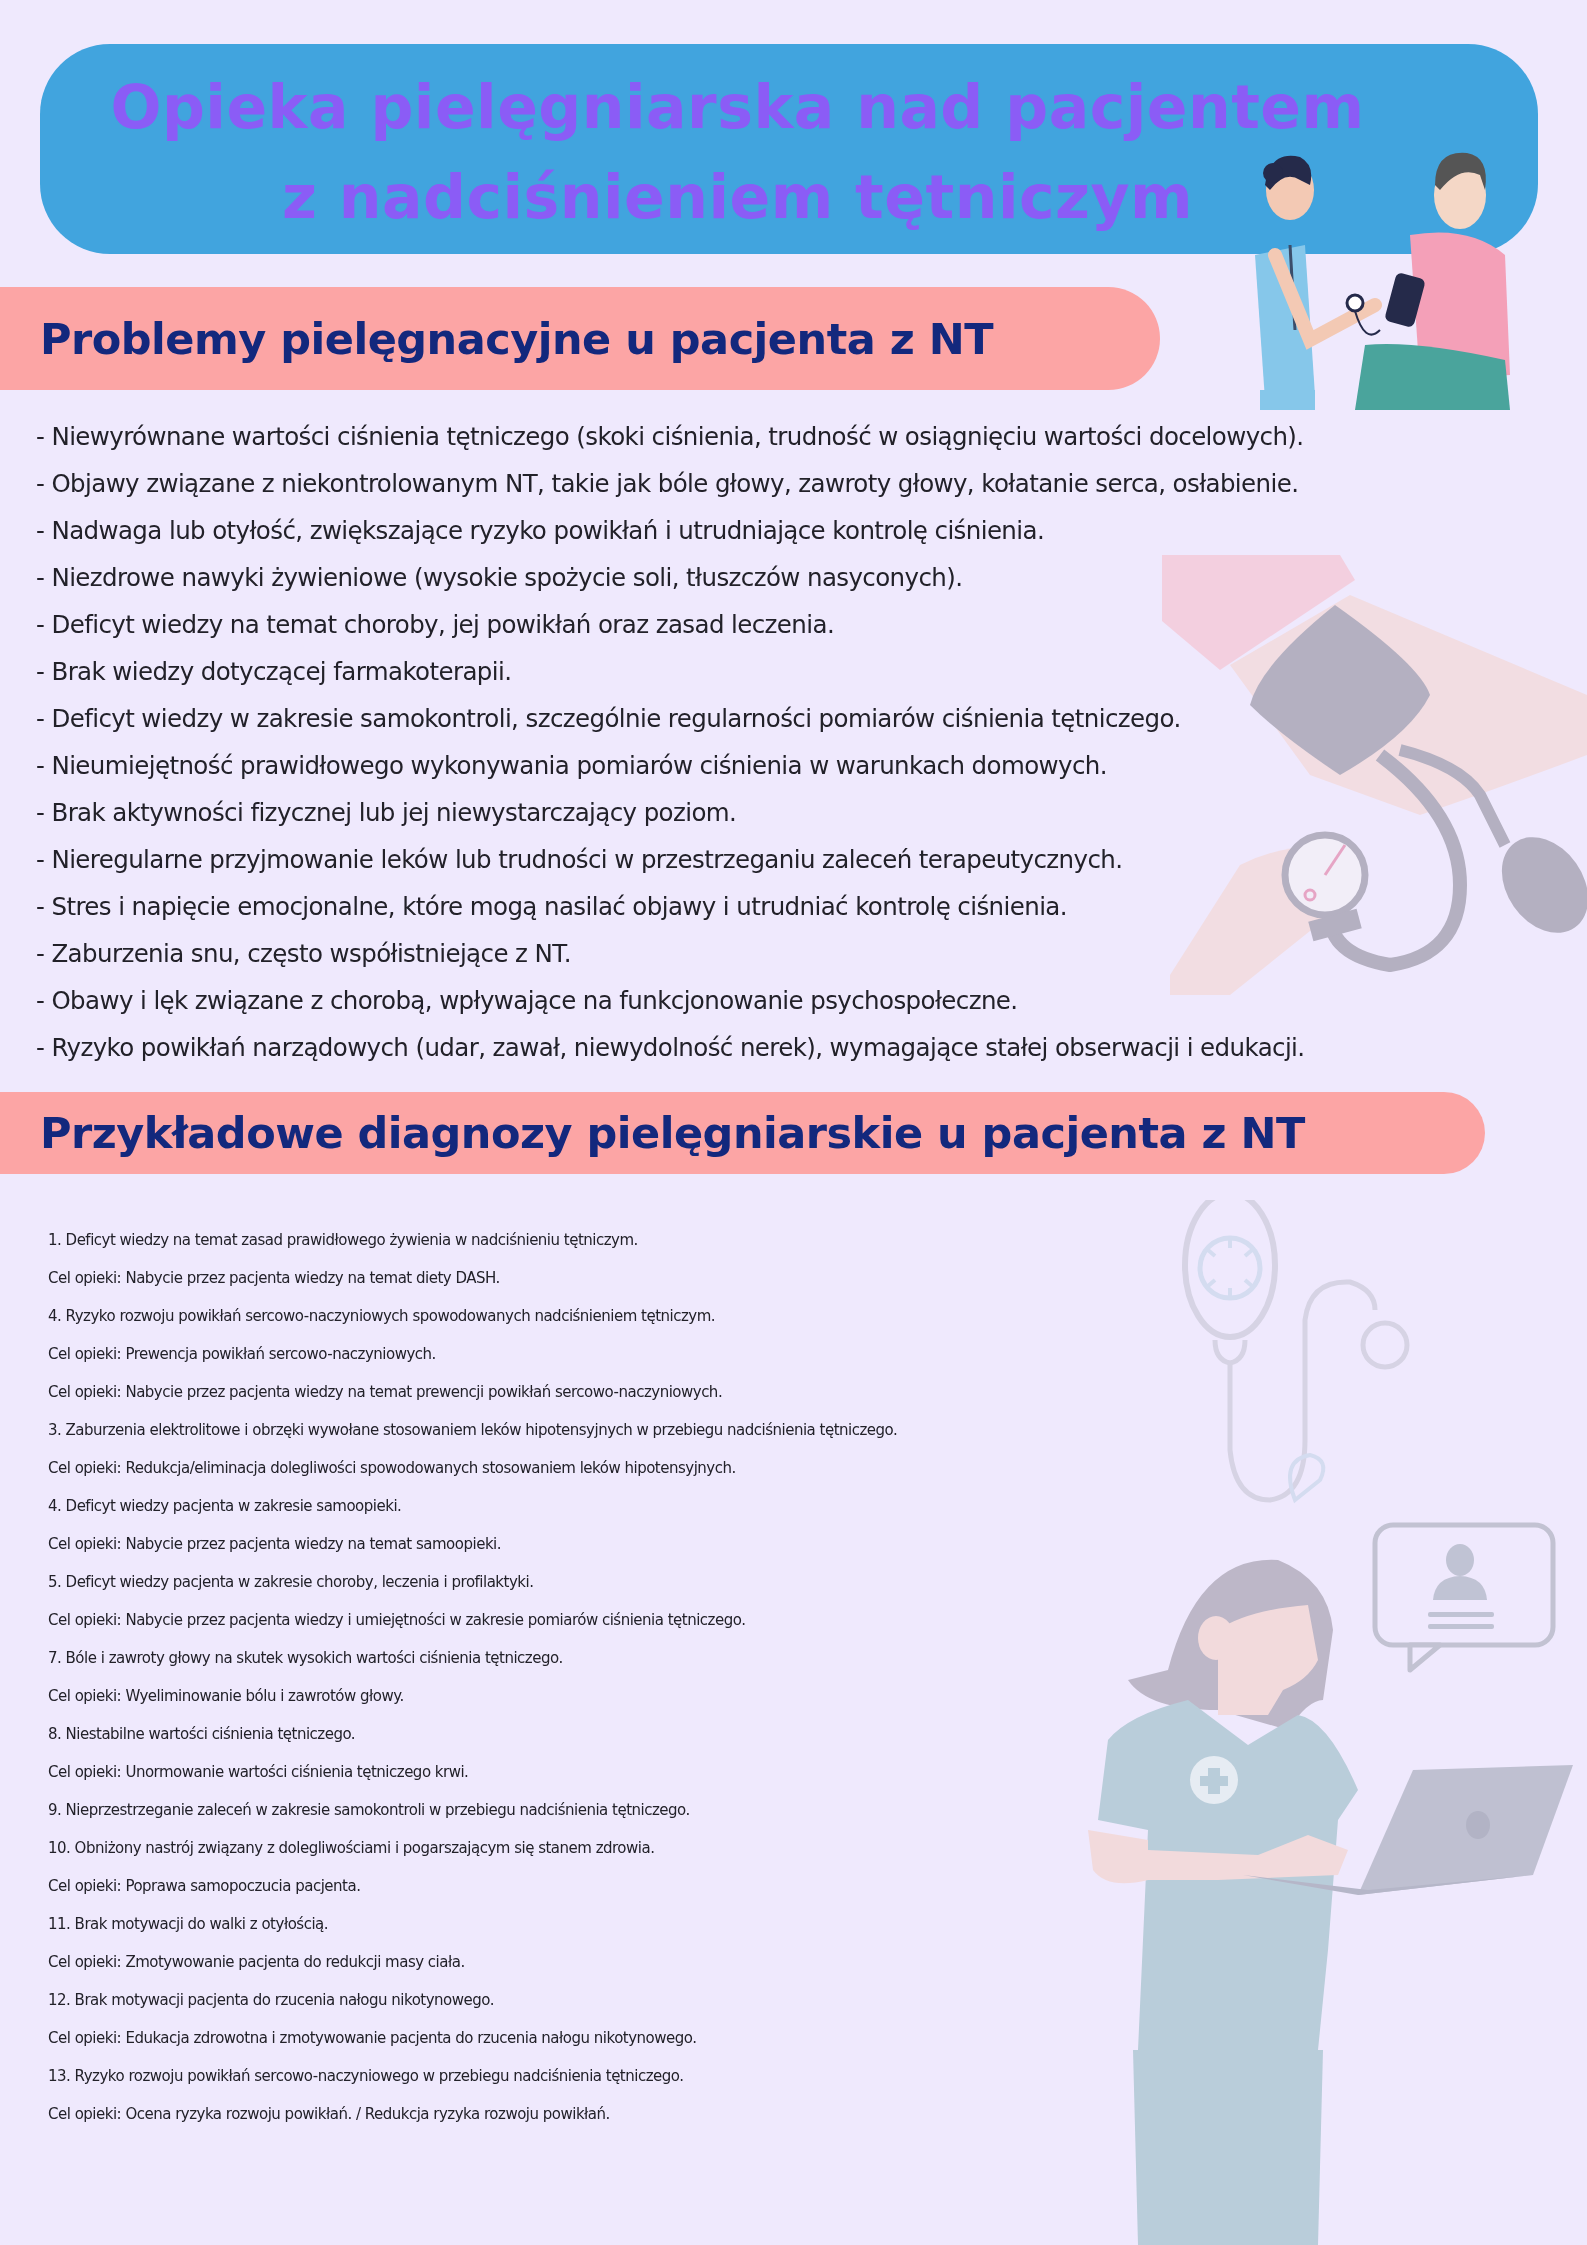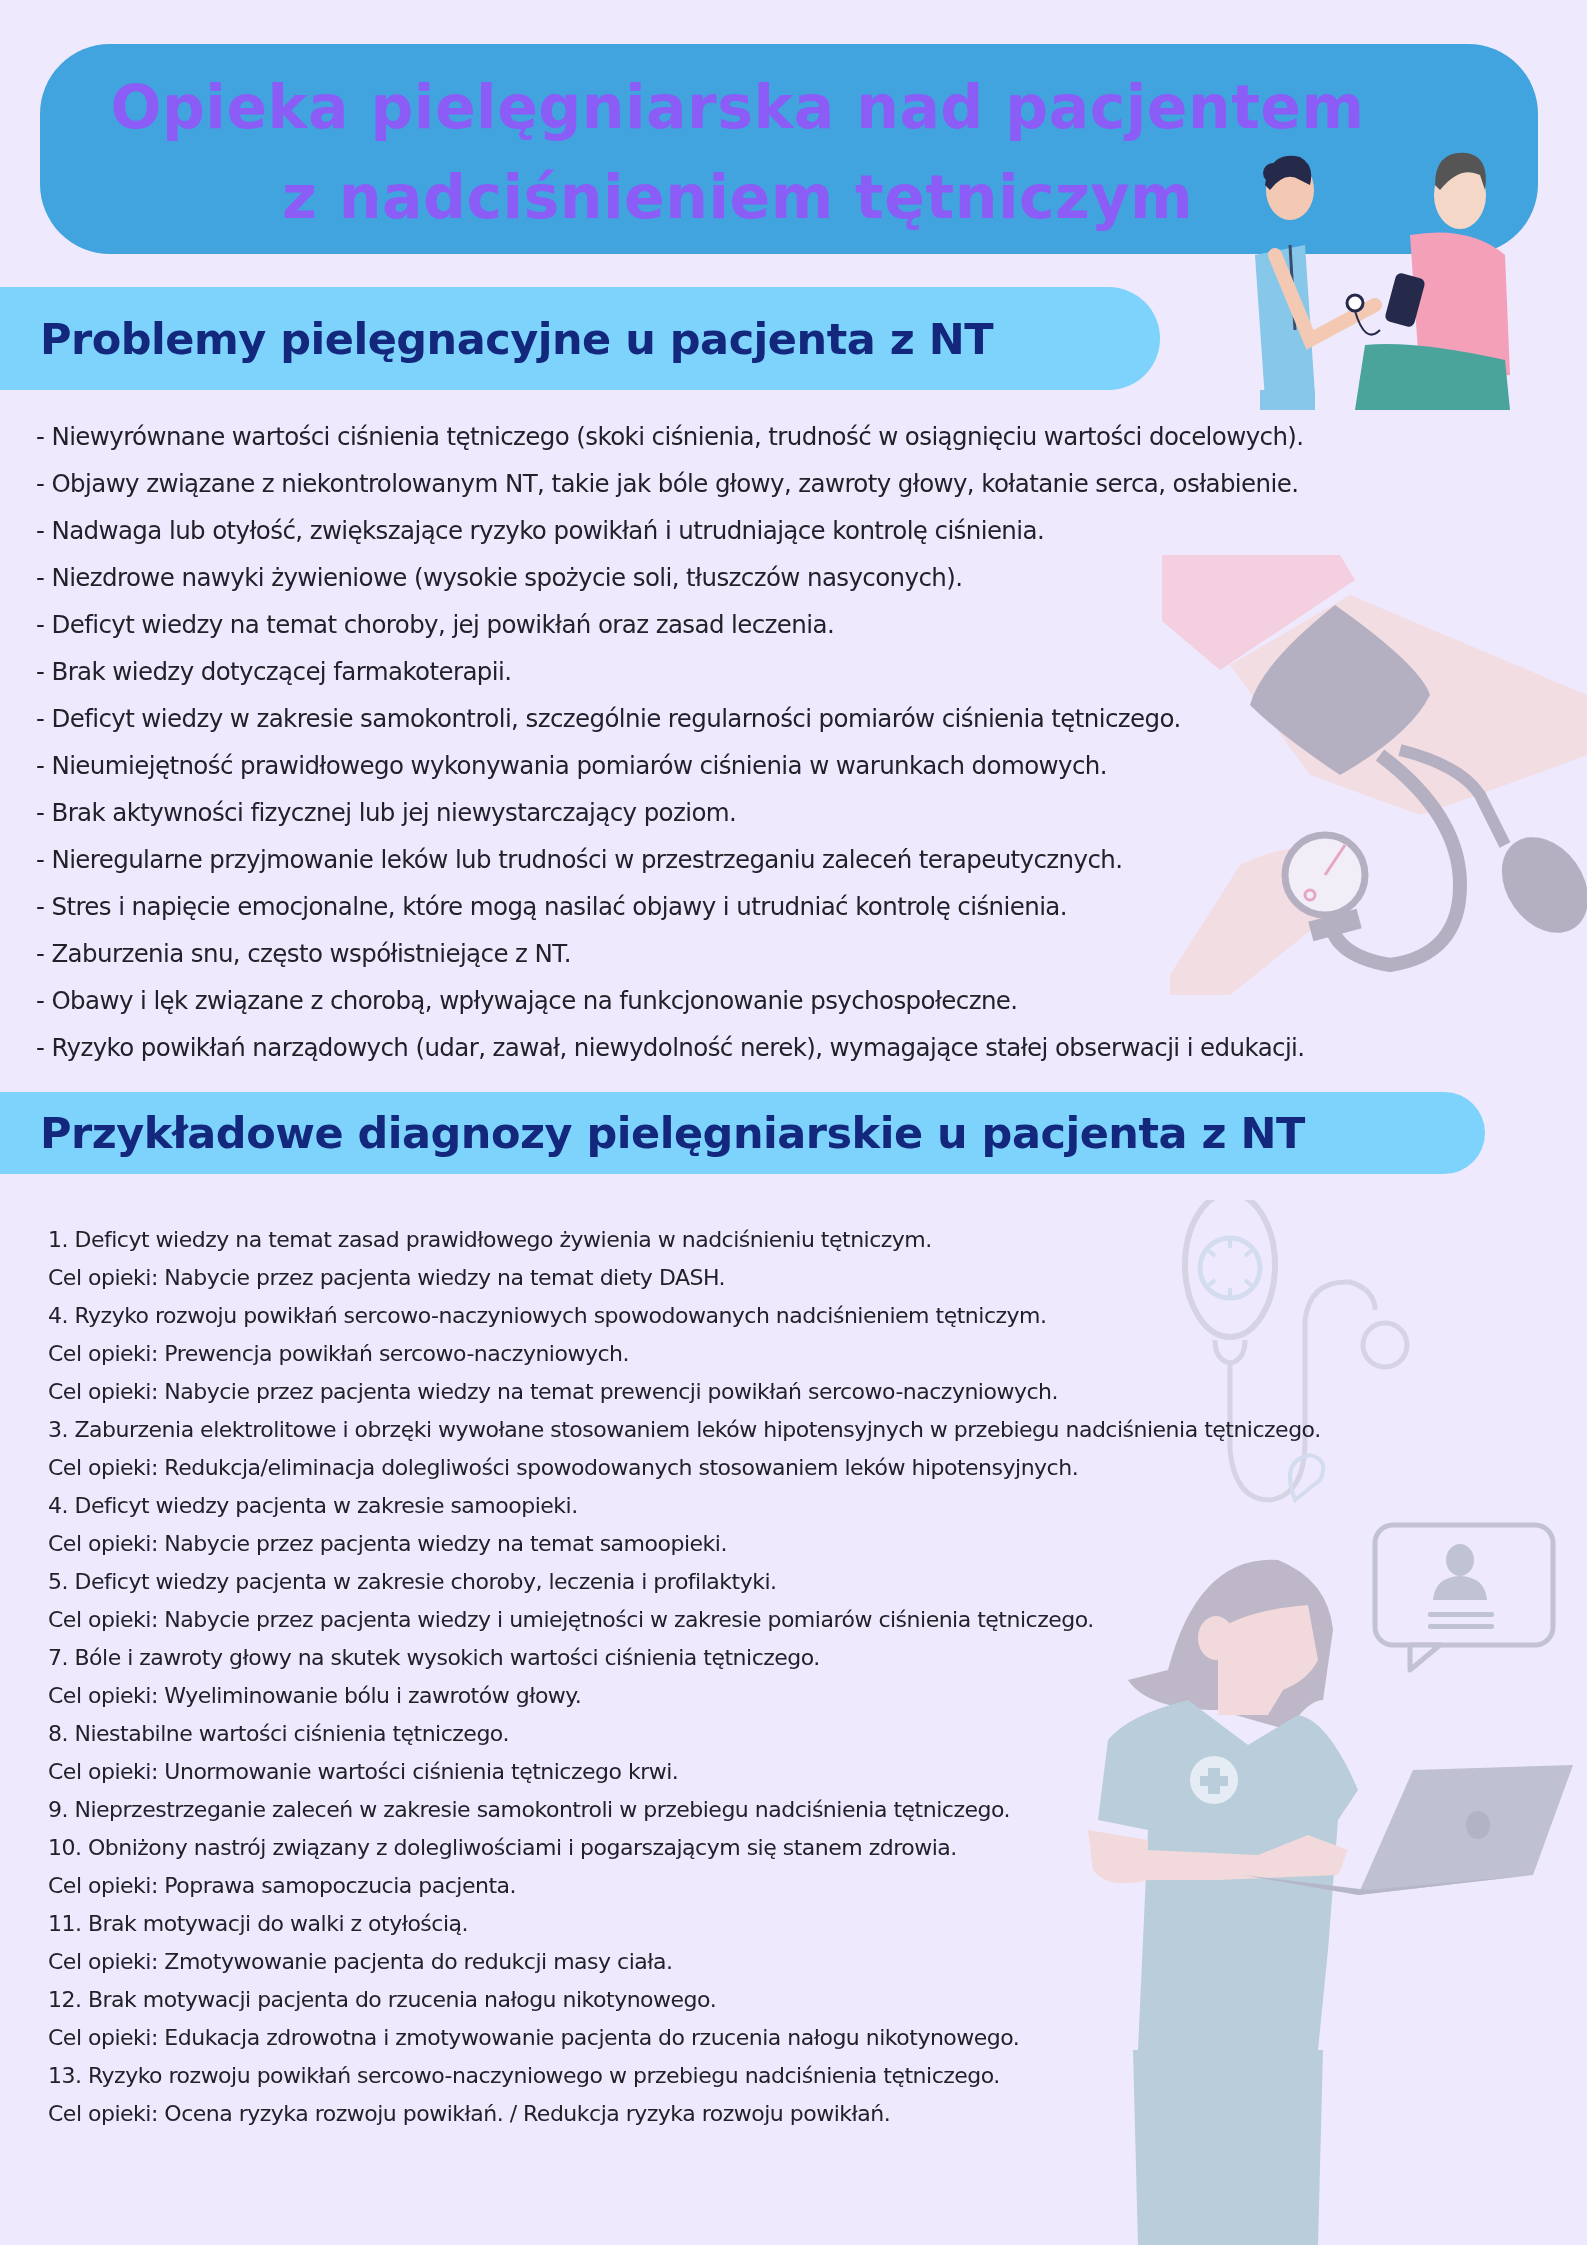--- a/index.html
+++ b/index.html
@@ -17,21 +17,21 @@
   }
   .title-text {
     position: absolute; left: 40px; top: 62px; width: 1395px;
     text-align: center; color: #8b5cf6;
     font-family: "DejaVu Sans", sans-serif; font-weight: bold;
     font-size: 60px; line-height: 90px; letter-spacing: 0.5px;
   }
 
   
   .section-header {
-    position: absolute; left: 0; background: #7dd3fc;
+    position: absolute; left: 0; background: #fca5a5;
     border-radius: 0 60px 60px 0;
   }
   .section-header .label {
     position: absolute; left: 40px; top: 0; bottom: 0;
     display: flex; align-items: center;
     color: #13287d; font-weight: bold; font-size: 43px;
     font-family: "DejaVu Sans", sans-serif; letter-spacing: -0.5px;
   }
   #sec1 { top: 287px; width: 1160px; height: 103px; }
   #sec2 { top: 1092px; width: 1485px; height: 82px; }
@@ -46,21 +46,21 @@
     font-family: "DejaVu Sans", sans-serif; color: #222129;
     letter-spacing: -0.6px; position: relative; z-index: 2;
   }
 
   
   .diagnoses {
     position: absolute; left: 48px; top: 1221px; width: 1480px;
     margin: 0; padding: 0; list-style: none;
   }
   .diagnoses li {
-    font-size: 22px; line-height: 38px; height: 38px; white-space: nowrap;
+    font-size: 15px; line-height: 38px; height: 38px; white-space: nowrap;
     font-family: "DejaVu Sans", sans-serif; color: #222129;
     letter-spacing: -0.5px; position: relative; z-index: 2;
   }
 
   .illus { position: absolute; z-index: 1; }
   .illus-top { z-index: 3; }
 </style>
 </head>
 <body>
 

